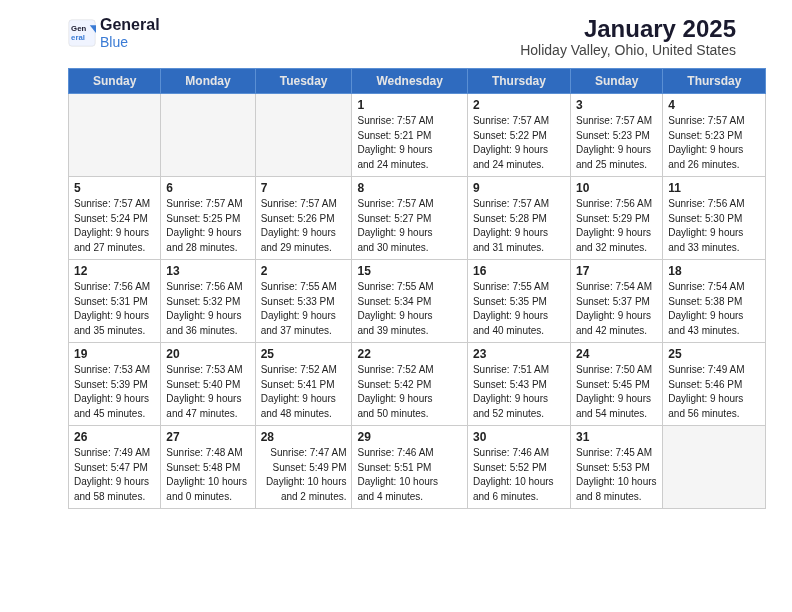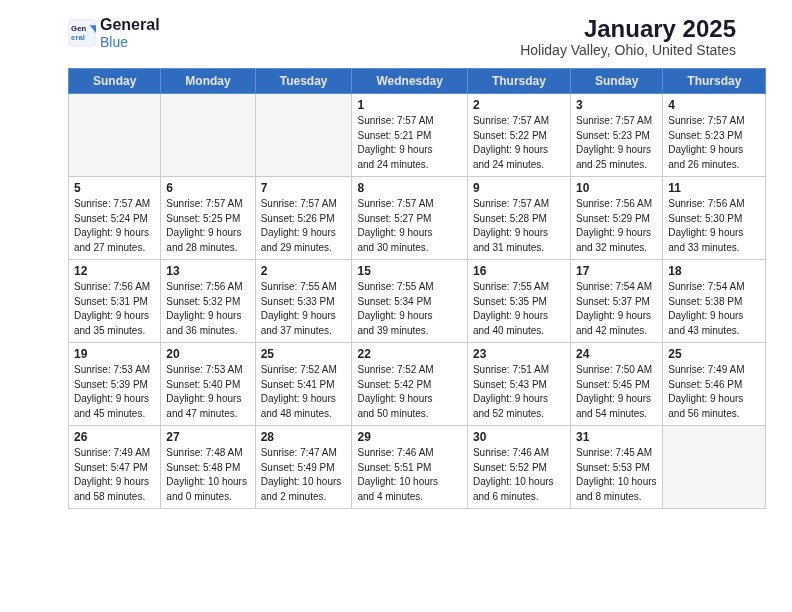--- a/index.html
+++ b/index.html
@@ -318,21 +318,21 @@
           </td>
           <td>
             <div class="day-number">27</div>
             <div class="day-info" style="white-space: pre-line;">Sunrise: 7:48 AM
 Sunset: 5:48 PM
 Daylight: 10 hours
 and 0 minutes.</div>
           </td>
           <td>
             <div class="day-number">28</div>
-            <div class="day-info" style="white-space: pre-line;">Sunrise: 7:47 AM
+            <div class="day-info" style="white-space: pre-line; text-align: right;">Sunrise: 7:47 AM
 Sunset: 5:49 PM
 Daylight: 10 hours
 and 2 minutes.</div>
           </td>
           <td>
             <div class="day-number">29</div>
             <div class="day-info" style="white-space: pre-line;">Sunrise: 7:46 AM
 Sunset: 5:51 PM
 Daylight: 10 hours
 and 4 minutes.</div>

